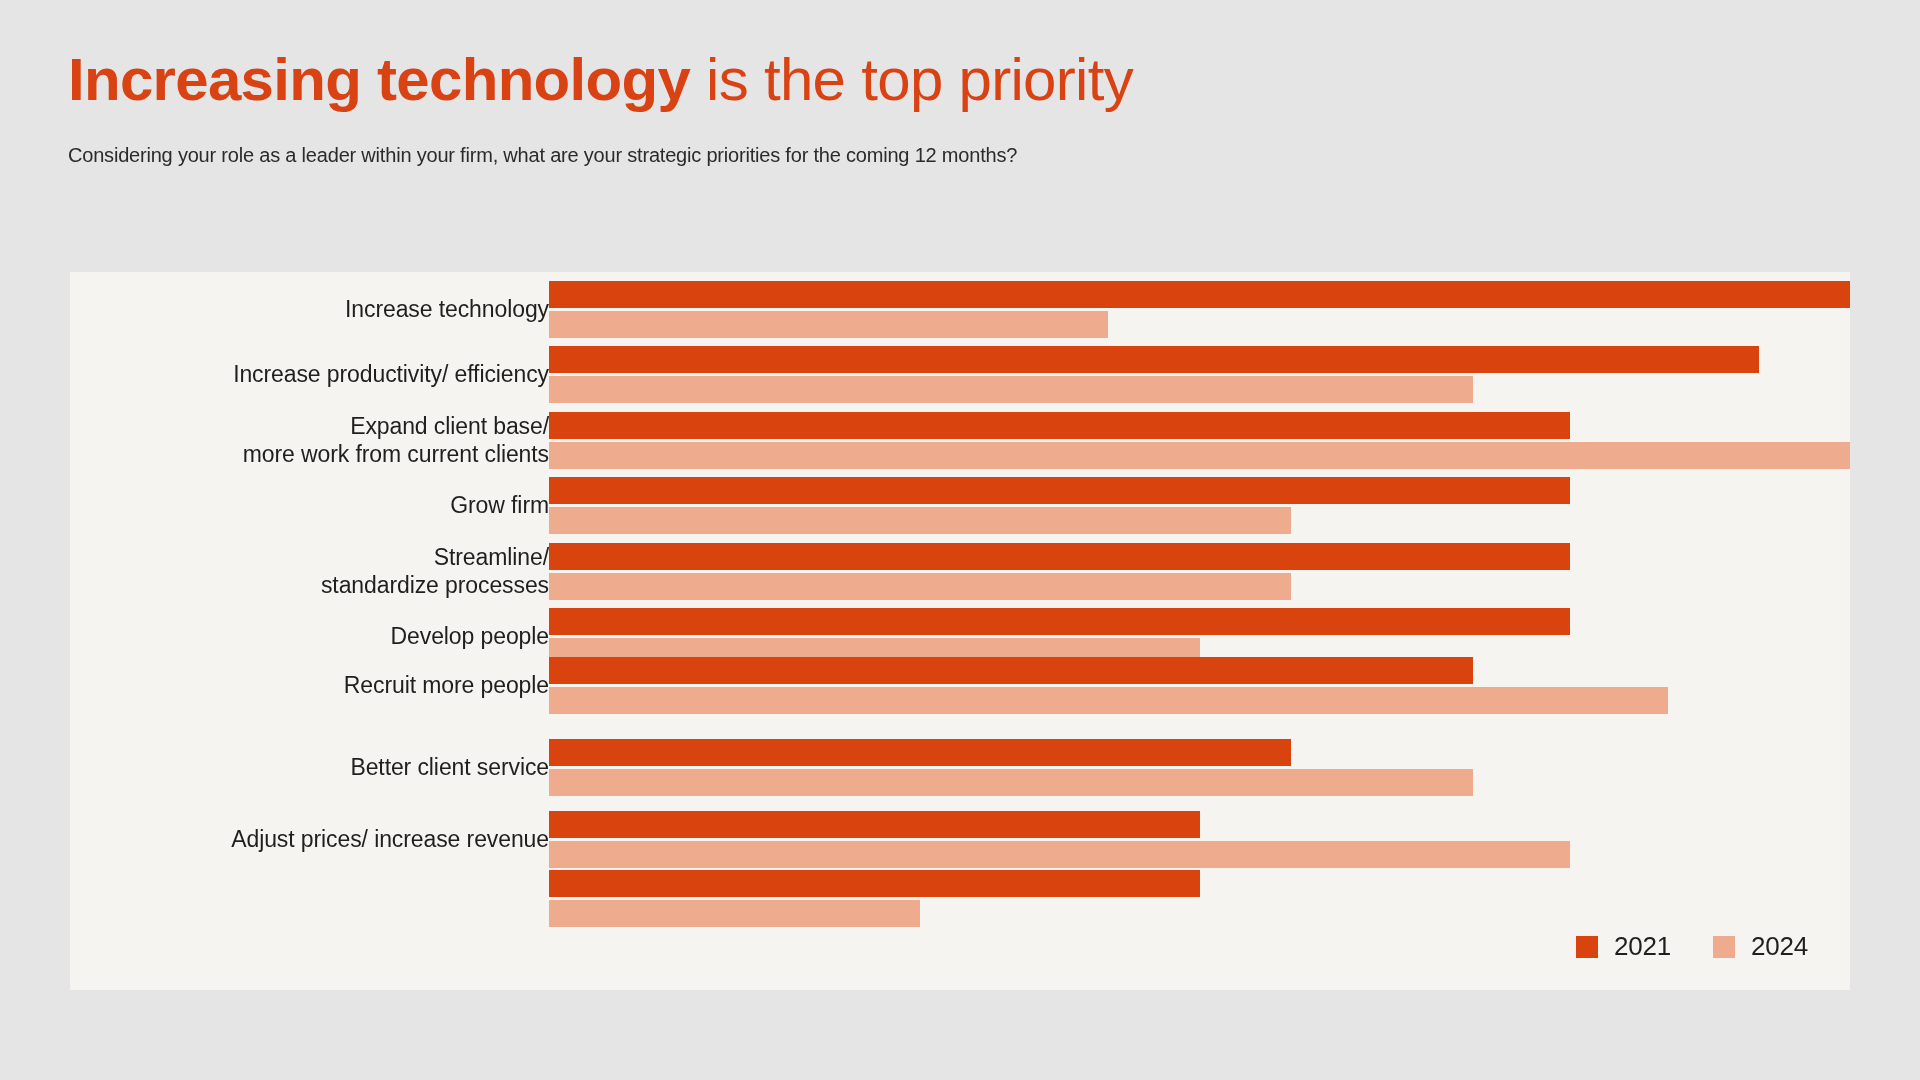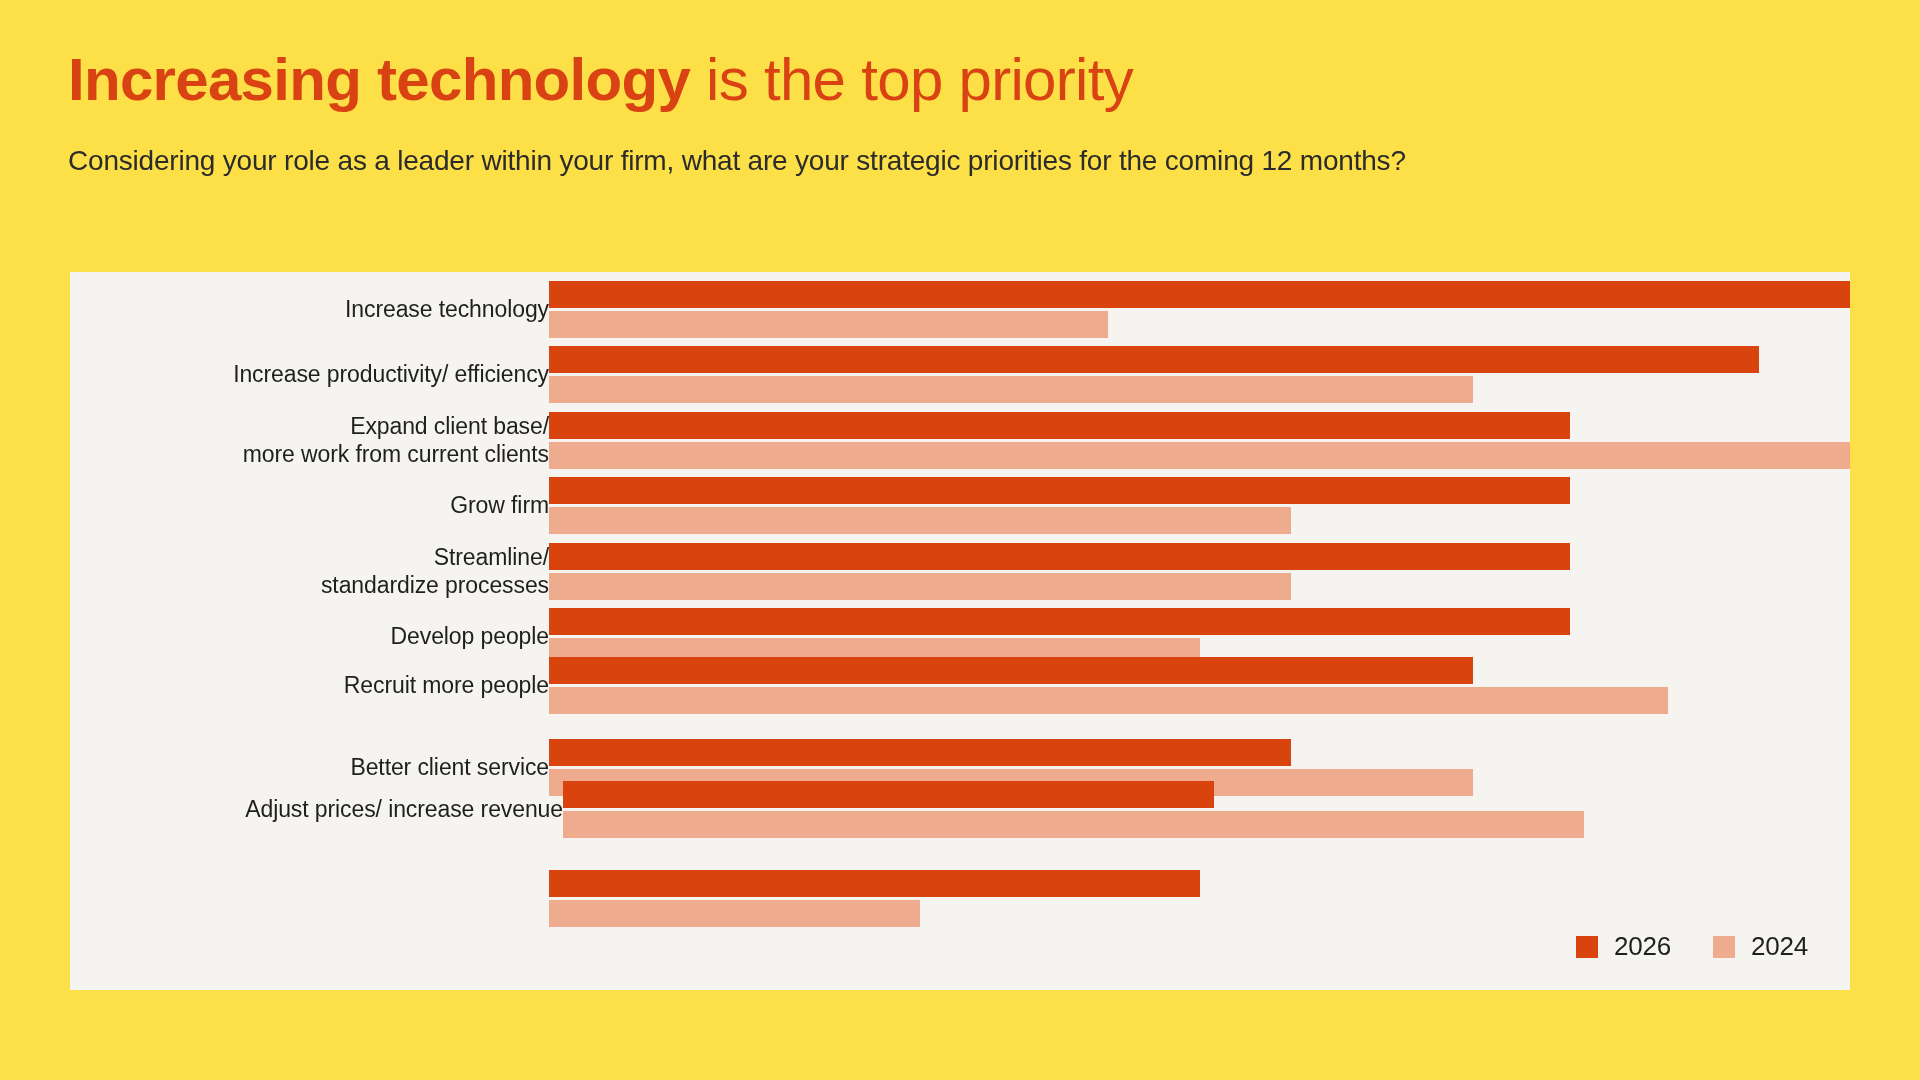--- a/index.html
+++ b/index.html
@@ -11,21 +11,21 @@
     width: 1920px;
     height: 1080px;
     background: #ffffff;
     font-family: "Liberation Sans", sans-serif;
     overflow: hidden;
   }
   #root {
     position: relative;
     width: 1920px;
     height: 1080px;
-    background: #fde047;
+    background: #e5e5e5;
     box-sizing: border-box;
     padding-left: 8px;
   }
   
   .header {
     position: absolute;
     left: 68px;
     top: 48px;
     width: 1790px;
   }
@@ -37,21 +37,21 @@
     letter-spacing: -0.7px;
     white-space: nowrap;
     margin: 0;
   }
   .chart-title .strong {
     font-weight: 700;
   }
   .chart-subtitle {
     margin: 0;
     padding-top: 30px;
-    font-size: 28px;
+    font-size: 20px;
     line-height: 1.25;
     color: #2b2b2b;
     font-weight: 400;
     letter-spacing: -0.2px;
     white-space: nowrap;
   }
   
   .panel {
     position: absolute;
     left: 70px;
@@ -223,41 +223,41 @@
         </div>
         <div class="row" style="top: 464.5px;">
           <div class="row-label">
             <span>Better client service</span>
           </div>
           <div class="bars">
             <div class="bar y2025" style="width: 57%; background: rgb(217, 67, 14);"></div>
             <div class="bar y2024" style="width: 71%; background: rgb(238, 171, 141);"></div>
           </div>
         </div>
-        <div class="row" style="top: 506px; margin-left: 14px;">
+        <div class="row" style="top: 536px;">
           <div class="row-label">
             <span>Adjust prices/ increase revenue</span>
           </div>
           <div class="bars">
             <div class="bar y2025" style="width: 50%; background: rgb(217, 67, 14);"></div>
             <div class="bar y2024" style="width: 78.5%; background: rgb(238, 171, 141);"></div>
           </div>
         </div>
         <div class="row" style="top: 595.5px;">
           <div class="bars">
             <div class="bar y2025" style="width: 50%; background: rgb(217, 67, 14);"></div>
             <div class="bar y2024" style="width: 28.5%; background: rgb(238, 171, 141);"></div>
           </div>
         </div>
       </div>
 
     <div class="legend">
       <div class="legend-item">
         <span class="legend-swatch" style="background:#d9430e"></span>
-        <span class="legend-label">2026</span>
+        <span class="legend-label">2021</span>
       </div>
       <div class="legend-item">
         <span class="legend-swatch" style="background:#eeab8d"></span>
         <span class="legend-label">2024</span>
       </div>
     </div>
   </div>
 
 
 </div>

